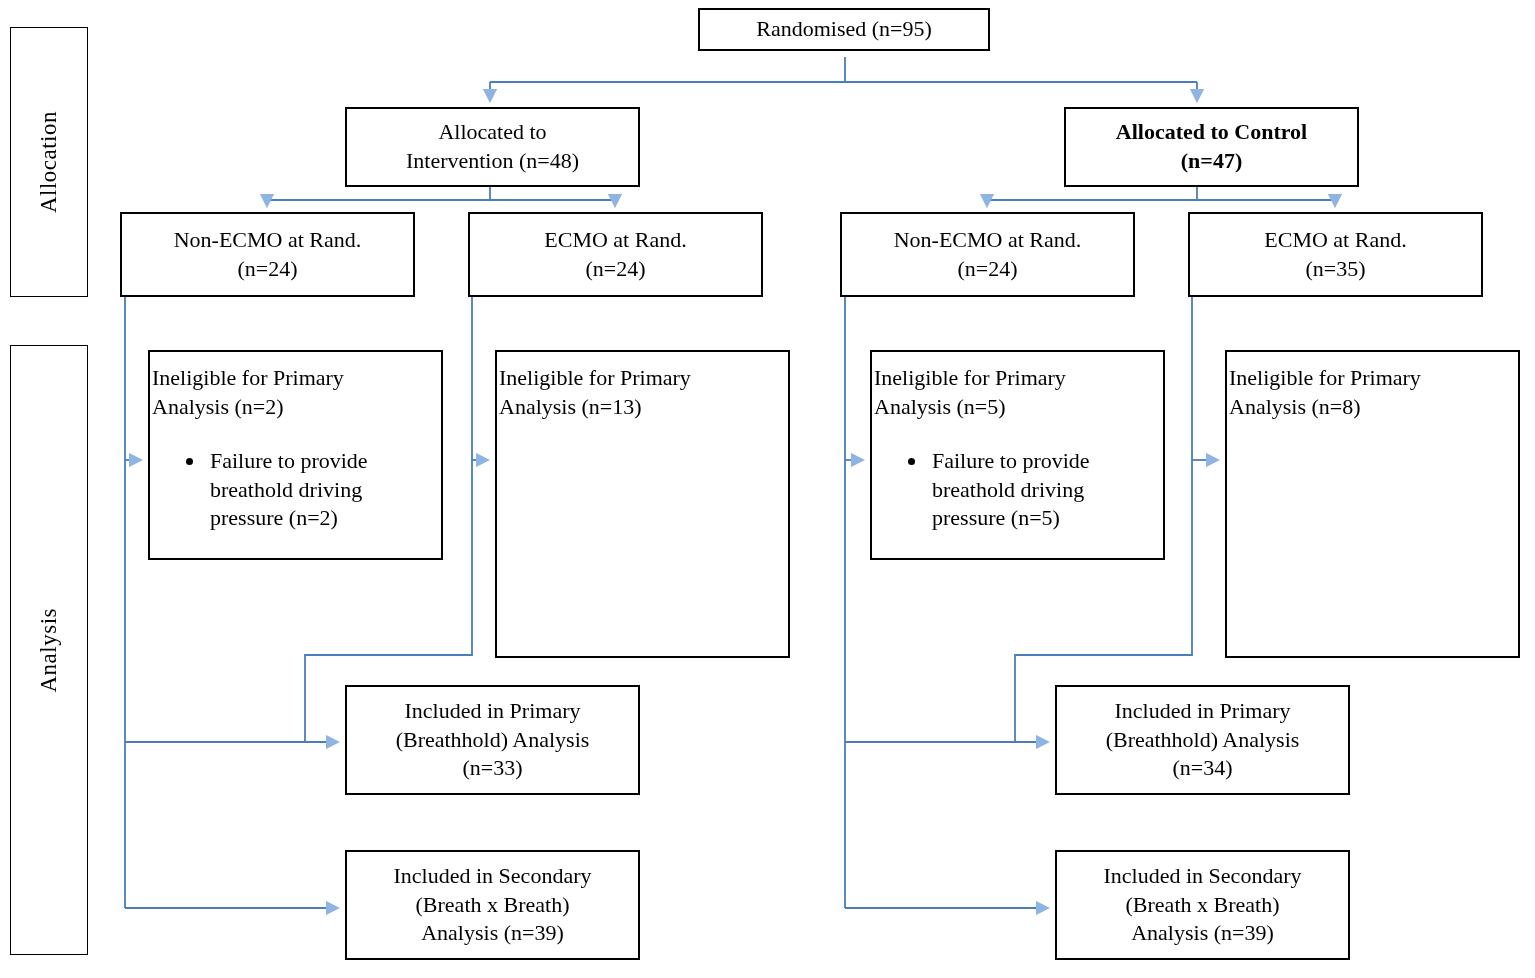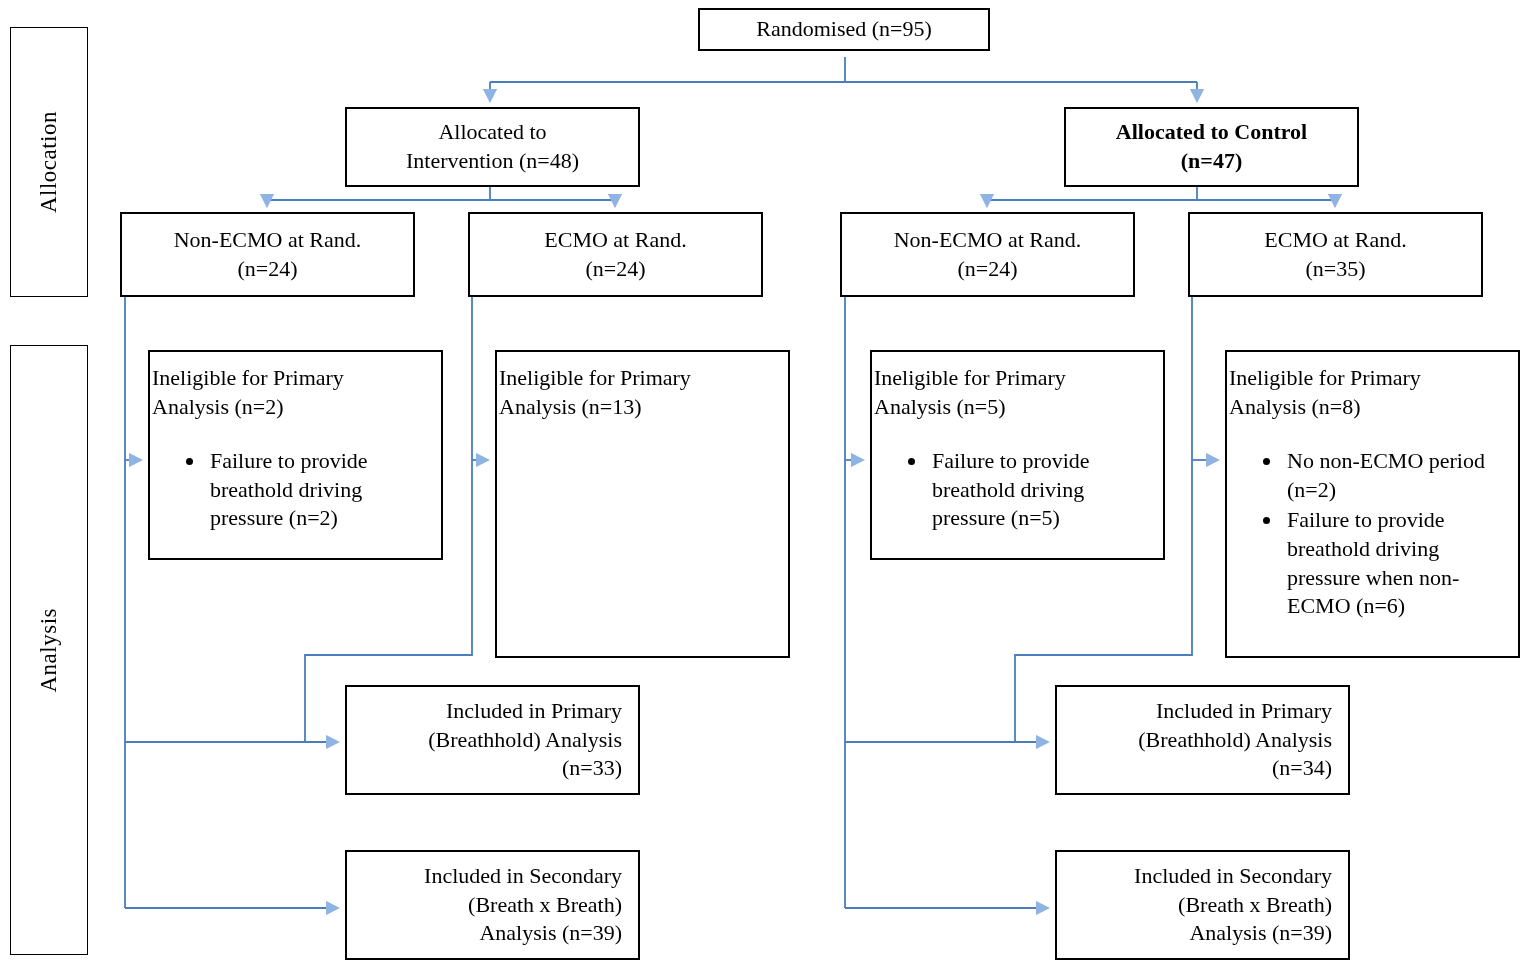--- a/index.html
+++ b/index.html
@@ -22,21 +22,21 @@
     border: 2px solid var(--border, #000000);
     background: #ffffff;
     z-index: 1;
     font-size: 22px;
     line-height: 1.3;
     display: flex;
     flex-direction: column;
   }
   .box.center { align-items: center; justify-content: center; text-align: center; padding: 2px 8px; }
   .box.left   { align-items: flex-start; justify-content: flex-start; text-align: left; padding: 12px 2px; }
-  .box.leftmid{ align-items: flex-end; justify-content: center; text-align: left; padding: 6px 16px; }
+  .box.leftmid{ align-items: center; justify-content: center; text-align: left; padding: 6px 16px; }
   .ln { display: block; }
 
   .bullets {
     list-style: disc;
     margin: 26px 0 0 0;
     padding: 0 0 0 46px;
   }
   .bullets li { padding-left: 4px; margin: 0 0 2px 8px; max-width: 225px; }
 
   .side-box {
@@ -176,24 +176,20 @@
     <ul class="bullets">
       <li>Failure to provide breathold driving pressure (n=5)</li>
     </ul>
   </div>
 
   <div class="box left" style="left:1225px; top:350px; width:295px; height:308px;">
     <div>
       <span class="ln">Ineligible for Primary</span>
       <span class="ln">Analysis (n=8)</span>
     </div>
-    <ul class="bullets">
-      <li>No non-ECMO period (n=2)</li>
-      <li>Failure to provide breathold driving pressure when non-ECMO (n=6)</li>
-    </ul>
   </div>
 
   <div class="box leftmid" style="left:345px; top:685px; width:295px; height:110px;">
     <span class="ln">Included in Primary</span>
     <span class="ln">(Breathhold) Analysis</span>
     <span class="ln">(n=33)</span>
   </div>
   <div class="box leftmid" style="left:345px; top:850px; width:295px; height:110px;">
     <span class="ln">Included in Secondary</span>
     <span class="ln">(Breath x Breath)</span>

